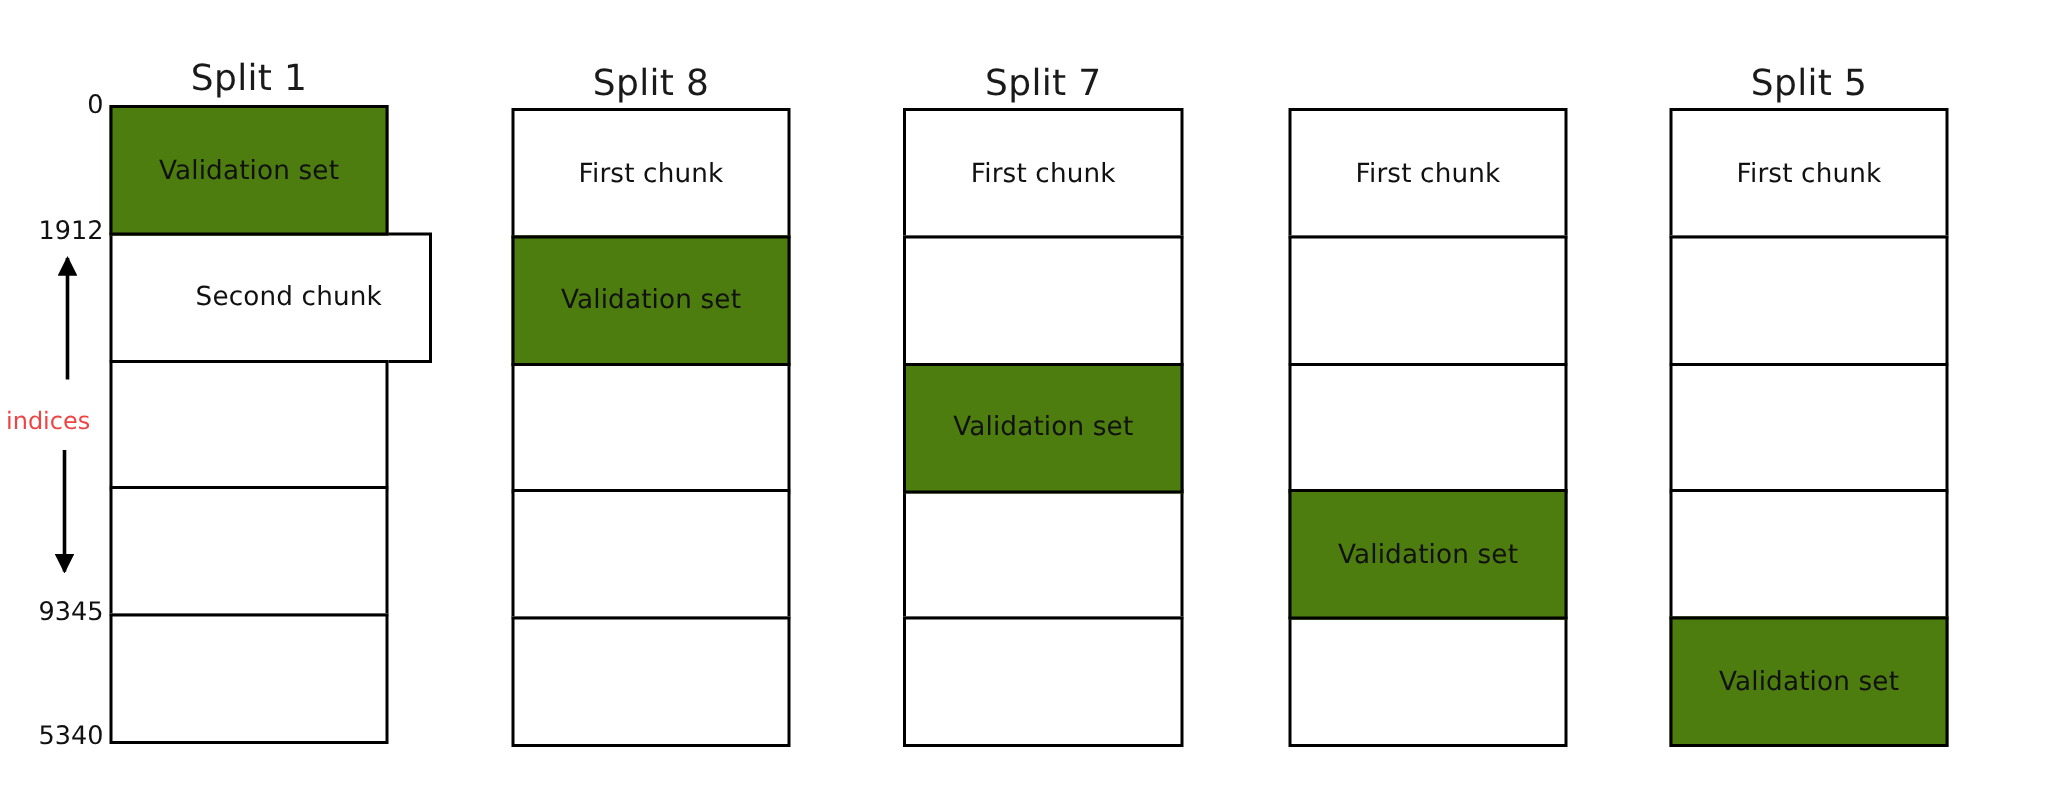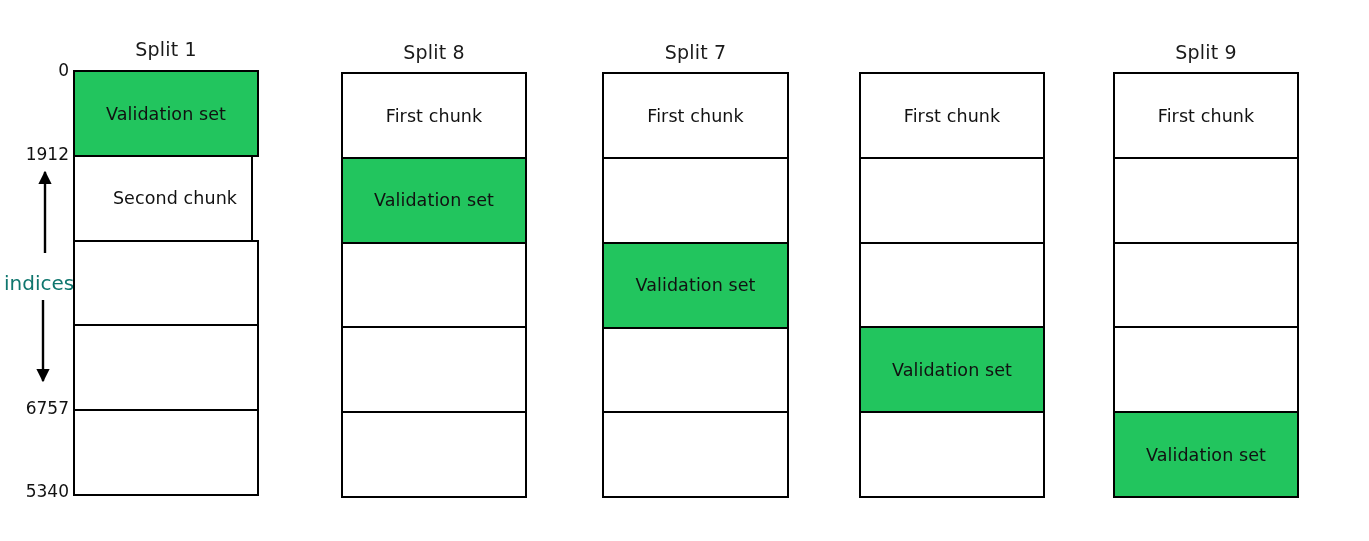--- a/index.html
+++ b/index.html
@@ -17,93 +17,93 @@
   }
   #diagram {
     position: absolute;
     left: 0; top: 0;
     width: 1369px;
     height: 541px;
   }
   .split-title {
     position: absolute;
     text-align: center;
-    font-size: 19px;
+    font-size: 24px;
     color: #1a1a1a;
     white-space: nowrap;
     letter-spacing: 0.2px;
   }
   .column {
     position: absolute;
   }
   .cell {
     position: absolute;
     left: 0;
     box-sizing: border-box;
     border: 2.2px solid #000000;
     background: #ffffff;
     display: flex;
     align-items: center;
     justify-content: center;
   }
   .cell.validation {
-    background: #22c55e;
+    background: #4d7c0f;
     border-color: #000000;
     z-index: 3;
   }
   .cell-label {
     font-size: 17.5px;
     color: #111111;
     white-space: nowrap;
     letter-spacing: 0.1px;
     pointer-events: none;
   }
   .axis-label {
     position: absolute;
     font-size: 17px;
     color: #111111;
     text-align: right;
     white-space: nowrap;
   }
   .indices-label {
     position: absolute;
-    font-size: 20px;
-    color: #0f766e;
+    font-size: 16px;
+    color: #ef4444;
     white-space: nowrap;
   }
   .arrow-svg {
     position: absolute;
     left: 0; top: 0;
     overflow: visible;
   }
 </style>
 </head>
 <body>
 
 <div id="diagram">
     <div class="axis-label" style="right: 1300px; top: 60px;">0</div>
     <div class="axis-label" style="right: 1300px; top: 144px;">1912</div>
-    <div class="axis-label" style="right: 1300px; top: 398px;">6757</div>
+    <div class="axis-label" style="right: 1300px; top: 398px;">9345</div>
     <div class="axis-label" style="right: 1300px; top: 481px;">5340</div>
     <div class="indices-label" style="left: 4px; top: 271px;">indices</div>
     <svg class="arrow-svg" width="1369" height="541">
       <defs>
         <marker id="ah" viewBox="0 0 10 10" refX="9" refY="5" markerWidth="5.5" markerHeight="5.5" orient="auto-start-reverse">
           <path d="M 0 0 L 10 5 L 0 10 z" fill="#000"></path>
         </marker>
       </defs>
       <line x1="45" y1="253" x2="45" y2="172" stroke="#000" stroke-width="2.4" marker-end="url(#ah)"></line>
       <line x1="43" y1="300" x2="43" y2="381" stroke="#000" stroke-width="2.4" marker-end="url(#ah)"></line>
     </svg>
     <div class="split-title" style="left: 73px; width: 186px; top: 38px;">Split 1</div>
     <div class="column" style="left: 73px; top: 70px; width: 186px; height: 424px;">
       <div class="cell validation" style="top: 0px; width: 186px; height: 87px;">
         <span class="cell-label">Validation set</span>
       </div>
-      <div class="cell" style="top: 84.8px; width: 180px; height: 87px; padding-left: 24px;">
+      <div class="cell" style="top: 84.8px; width: 215px; height: 87px; padding-left: 24px;">
         <span class="cell-label">Second chunk</span>
       </div>
       <div class="cell" style="top: 169.6px; width: 186px; height: 87px;">
         <span class="cell-label"></span>
       </div>
       <div class="cell" style="top: 254.4px; width: 186px; height: 87px;">
         <span class="cell-label"></span>
       </div>
       <div class="cell" style="top: 339.2px; width: 186px; height: 87px;">
         <span class="cell-label"></span>
@@ -156,21 +156,21 @@
       <div class="cell" style="top: 169.6px; width: 186px; height: 87px;">
         <span class="cell-label"></span>
       </div>
       <div class="cell validation" style="top: 254.4px; width: 186px; height: 87px;">
         <span class="cell-label">Validation set</span>
       </div>
       <div class="cell" style="top: 339.2px; width: 186px; height: 87px;">
         <span class="cell-label"></span>
       </div>
     </div>
-    <div class="split-title" style="left: 1113px; width: 186px; top: 41px;">Split 9</div>
+    <div class="split-title" style="left: 1113px; width: 186px; top: 41px;">Split 5</div>
     <div class="column" style="left: 1113px; top: 72px; width: 186px; height: 424px;">
       <div class="cell" style="top: 0px; width: 186px; height: 87px;">
         <span class="cell-label">First chunk</span>
       </div>
       <div class="cell" style="top: 84.8px; width: 186px; height: 87px;">
         <span class="cell-label"></span>
       </div>
       <div class="cell" style="top: 169.6px; width: 186px; height: 87px;">
         <span class="cell-label"></span>
       </div>

